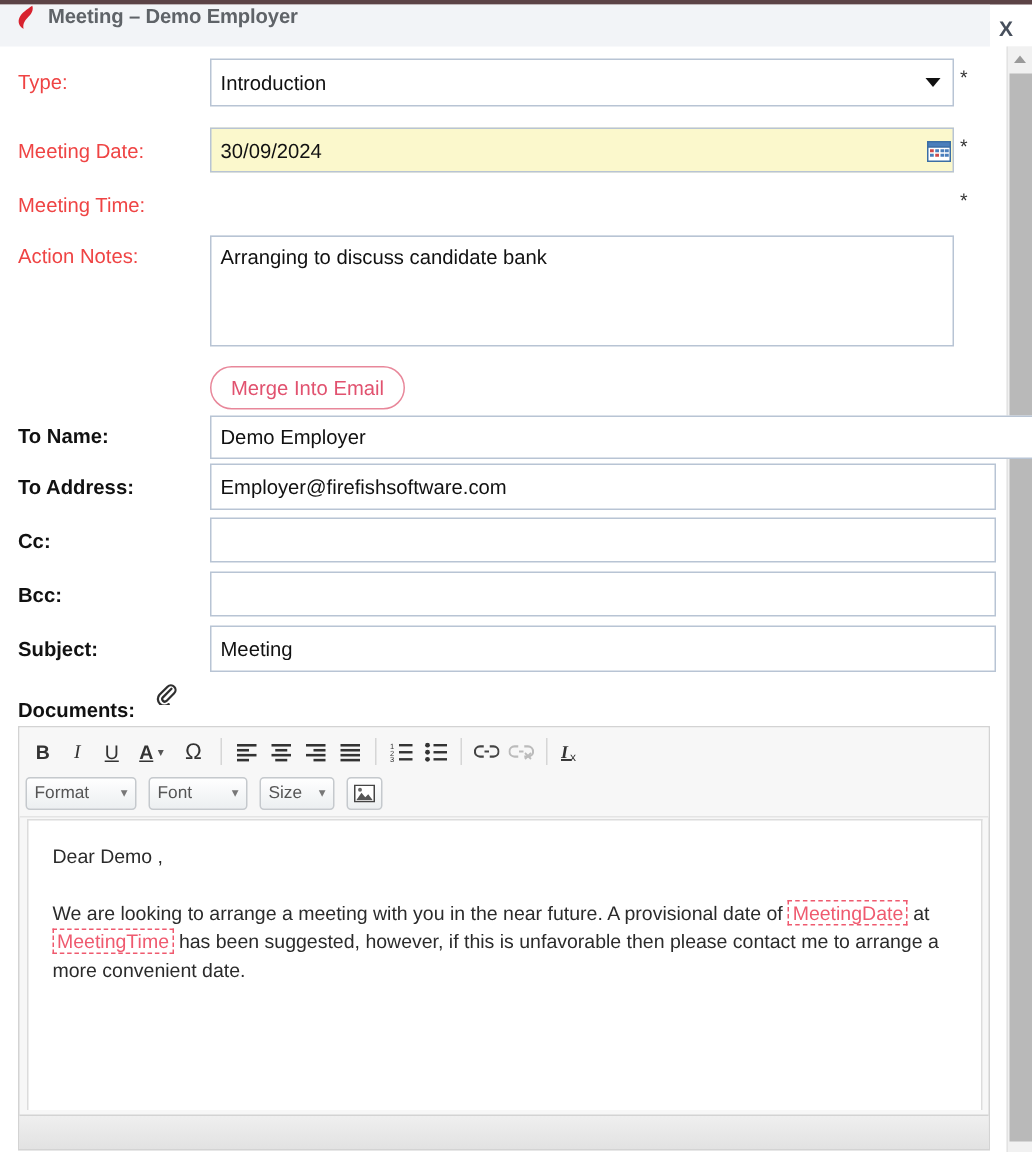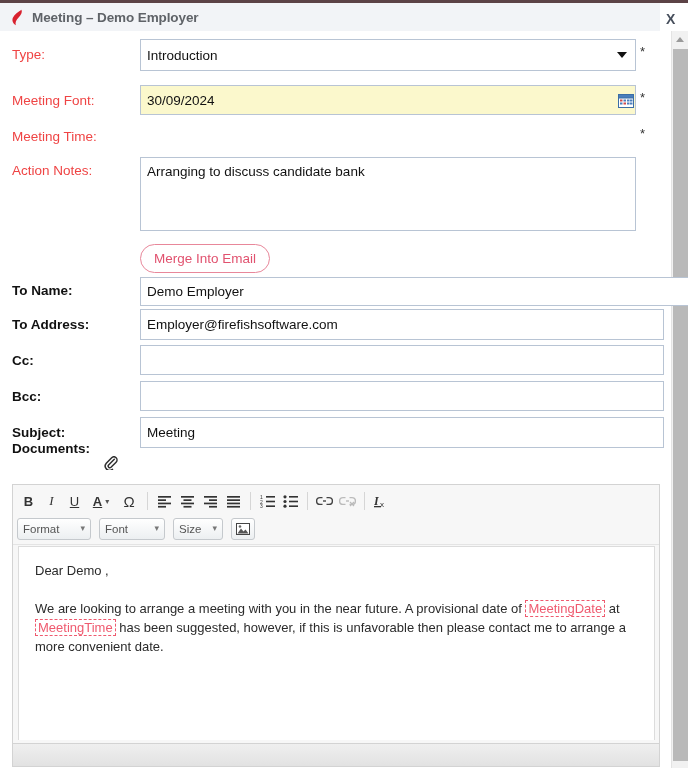--- a/index.html
+++ b/index.html
@@ -16,21 +16,21 @@
     background: #ffffff;
     border-top: 3px solid #5c4346;
     overflow: hidden;
   }
 
   
   .titlebar {
     position: absolute; left: 0; top: 0;
     width: 660px; height: 28px;
     background: #f2f4f7;
-    display: flex; align-items: center;
+    display: flex; align-items: flex-start;
     padding-left: 10px;
   }
   .flame-icon { width: 14px; height: 17px; margin-right: 8px; flex: 0 0 auto; }
   .title-text {
     font-size: 13.5px; font-weight: bold; color: #5f6368;
     letter-spacing: -0.1px; white-space: nowrap;
   }
   .close-btn {
     position: absolute; right: 8px; top: 5px;
     width: 20px; height: 20px;
@@ -216,21 +216,21 @@
 
     <div class="lbl light" style="top:16px;">Type:</div>
     <div class="sel-wrap" style="left:140px; top:8px; width:496px; height:32px;">
       <select class="ctl sel" style="left:0; top:0; width:496px; height:32px;">
         <option>Introduction</option>
       </select>
       <span class="sel-arrow"></span>
     </div>
     <span class="req" style="left:640px; top:13px;">*</span>
 
-    <div class="lbl light" style="top:62px;">Meeting Font:</div>
+    <div class="lbl light" style="top:62px;">Meeting Date:</div>
     <input class="ctl highlight" style="left: 140px; top: 54px; width: 496px; height: 30px;" value="30/09/2024">
     <svg class="cal-icon" style="left:618px; top:62px;" viewBox="0 0 16 15">
       <rect x="0.5" y="1.5" width="15" height="13" fill="#ffffff" stroke="#3b6ea5"></rect>
       <rect x="0.5" y="1.5" width="15" height="3.5" fill="#4a7ebb" stroke="#3b6ea5"></rect>
       <rect x="2" y="6.5" width="2.5" height="2" fill="#d04a4a"></rect>
       <rect x="5.5" y="6.5" width="2.5" height="2" fill="#4a7ebb"></rect>
       <rect x="9" y="6.5" width="2.5" height="2" fill="#4a7ebb"></rect>
       <rect x="12" y="6.5" width="2.5" height="2" fill="#4a7ebb"></rect>
       <rect x="2" y="9.5" width="2.5" height="2" fill="#4a7ebb"></rect>
       <rect x="5.5" y="9.5" width="2.5" height="2" fill="#d04a4a"></rect>
@@ -256,21 +256,21 @@
 
     <div class="lbl bold" style="top:322px;">Cc:</div>
     <input class="ctl" style="left: 140px; top: 314px; width: 524px; height: 30px;" value="">
 
     <div class="lbl bold" style="top:358px;">Bcc:</div>
     <input class="ctl" style="left: 140px; top: 350px; width: 524px; height: 30px;" value="">
 
     <div class="lbl bold" style="top:394px;">Subject:</div>
     <input class="ctl" style="left: 140px; top: 386px; width: 524px; height: 31px;" value="Meeting">
 
-    <div class="lbl bold" style="top:410px;">Documents:</div>
+    <div class="lbl bold" style="top:435px;">Documents:</div>
     <svg class="clip-icon" style="left:104px; top:425px;" viewBox="0 0 14 14">
       <path d="M10.3 3.2 L4.6 8.9 a1.7 1.7 0 0 0 2.4 2.4 L12.1 6.2 a3.1 3.1 0 0 0 -4.4 -4.4 L2.3 7.2 a4.4 4.4 0 0 0 6.2 6.2" fill="none" stroke="#2f2f2f" stroke-width="1.5" stroke-linecap="round"></path>
     </svg>
 
   </div>
 
   <div class="editor">
 
     <div class="toolbar">
 

